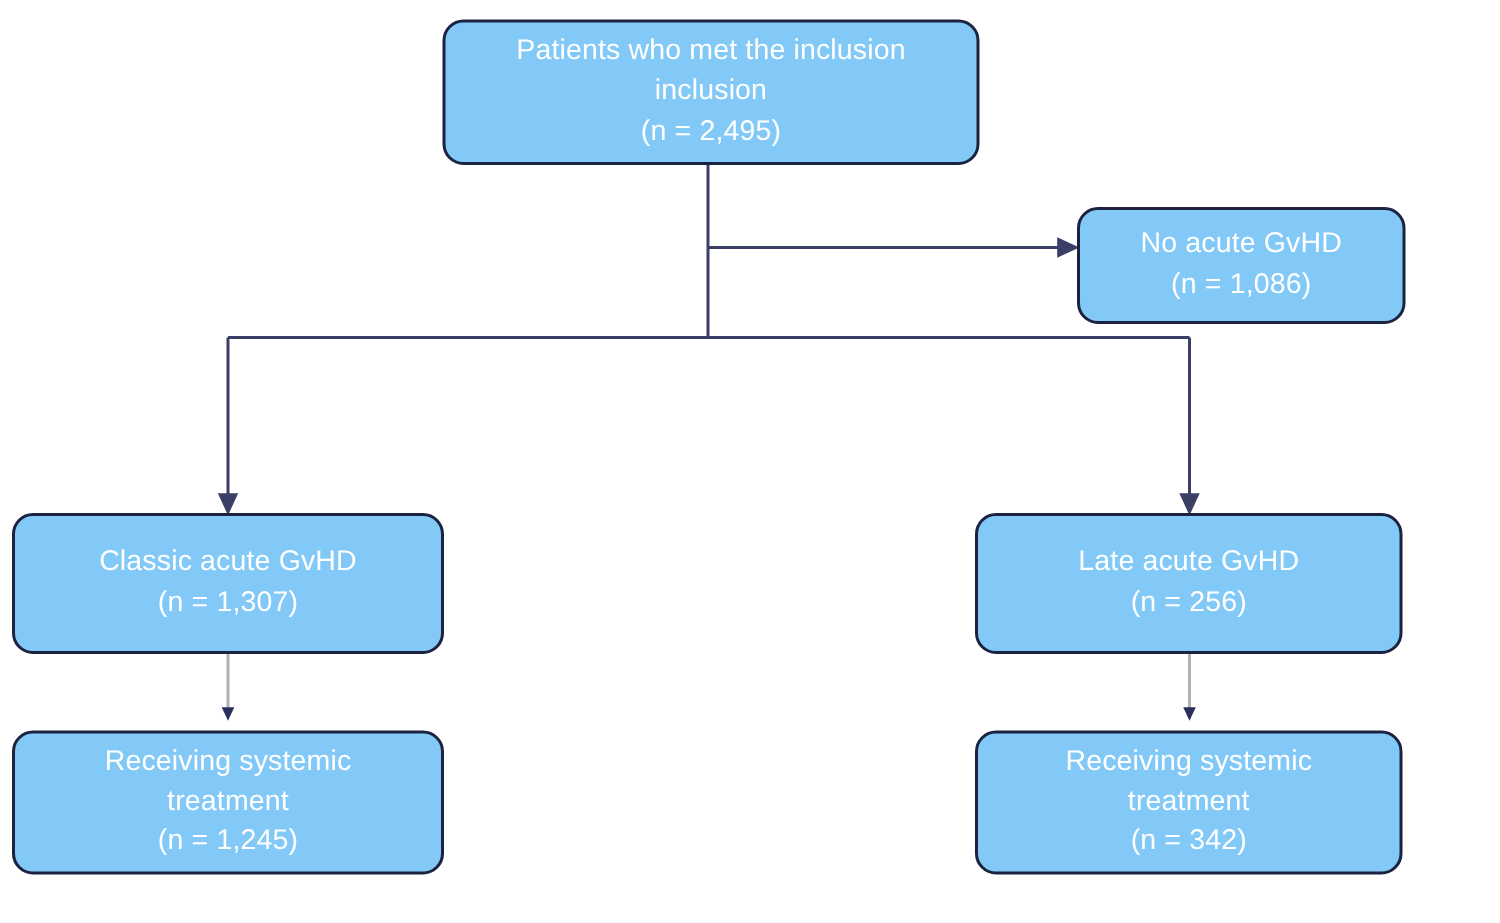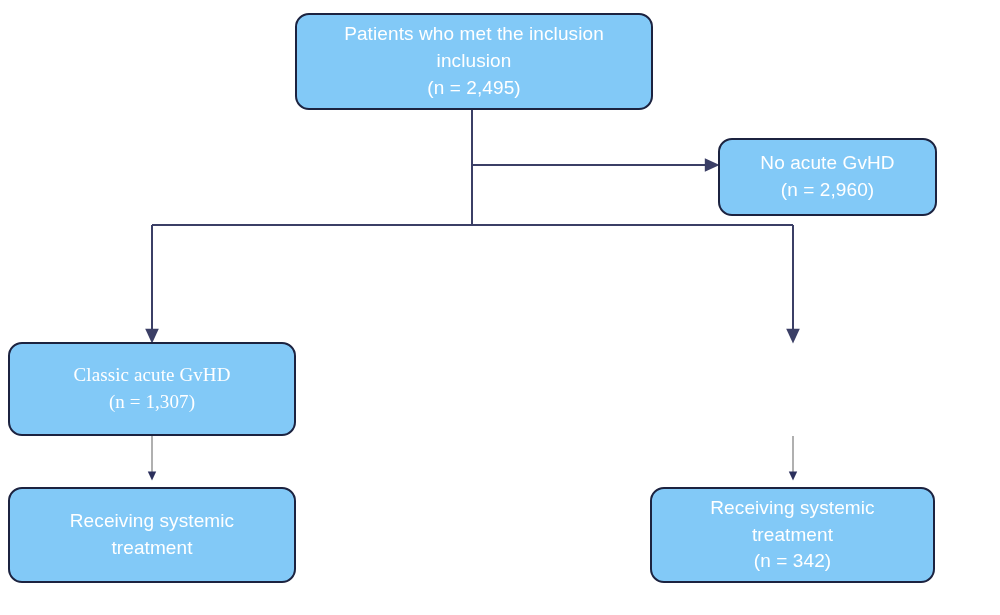--- a/index.html
+++ b/index.html
@@ -80,29 +80,34 @@
     <path d="M793,436 L793,476" stroke="#b0b0b0" stroke-width="2" fill="none" marker-end="url(#arrow-secondary)"></path>
   </svg>
 
   <div class="node-box" style="left: 295px; top: 13px; width: 358px; height: 97px;">
       <span class="node-line">Patients who met the inclusion</span>
       <span class="node-line">inclusion</span>
       <span class="node-line">(n = 2,495)</span>
     </div>
   <div class="node-box" style="left: 718px; top: 126px; width: 219px; height: 78px; margin-top: 12px;">
       <span class="node-line">No acute GvHD</span>
-      <span class="node-line">(n = 2,960)</span>
+      <span class="node-line">(n = 1,086)</span>
     </div>
-  <div class="node-box" style="left: 8px; top: 342px; width: 288px; height: 94px; font-family: Liberation Serif, serif;">
+  <div class="node-box" style="left: 8px; top: 342px; width: 288px; height: 94px;">
       <span class="node-line">Classic acute GvHD</span>
       <span class="node-line">(n = 1,307)</span>
+    </div>
+  <div class="node-box" style="left: 650px; top: 342px; width: 285px; height: 94px;">
+      <span class="node-line">Late acute GvHD</span>
+      <span class="node-line">(n = 256)</span>
     </div>
   <div class="node-box" style="left: 8px; top: 487px; width: 288px; height: 96px;">
       <span class="node-line">Receiving systemic</span>
       <span class="node-line">treatment</span>
+      <span class="node-line">(n = 1,245)</span>
     </div>
   <div class="node-box" style="left: 650px; top: 487px; width: 285px; height: 96px;">
       <span class="node-line">Receiving systemic</span>
       <span class="node-line">treatment</span>
       <span class="node-line">(n = 342)</span>
     </div>
 
 </div>
 
 </body></html>

